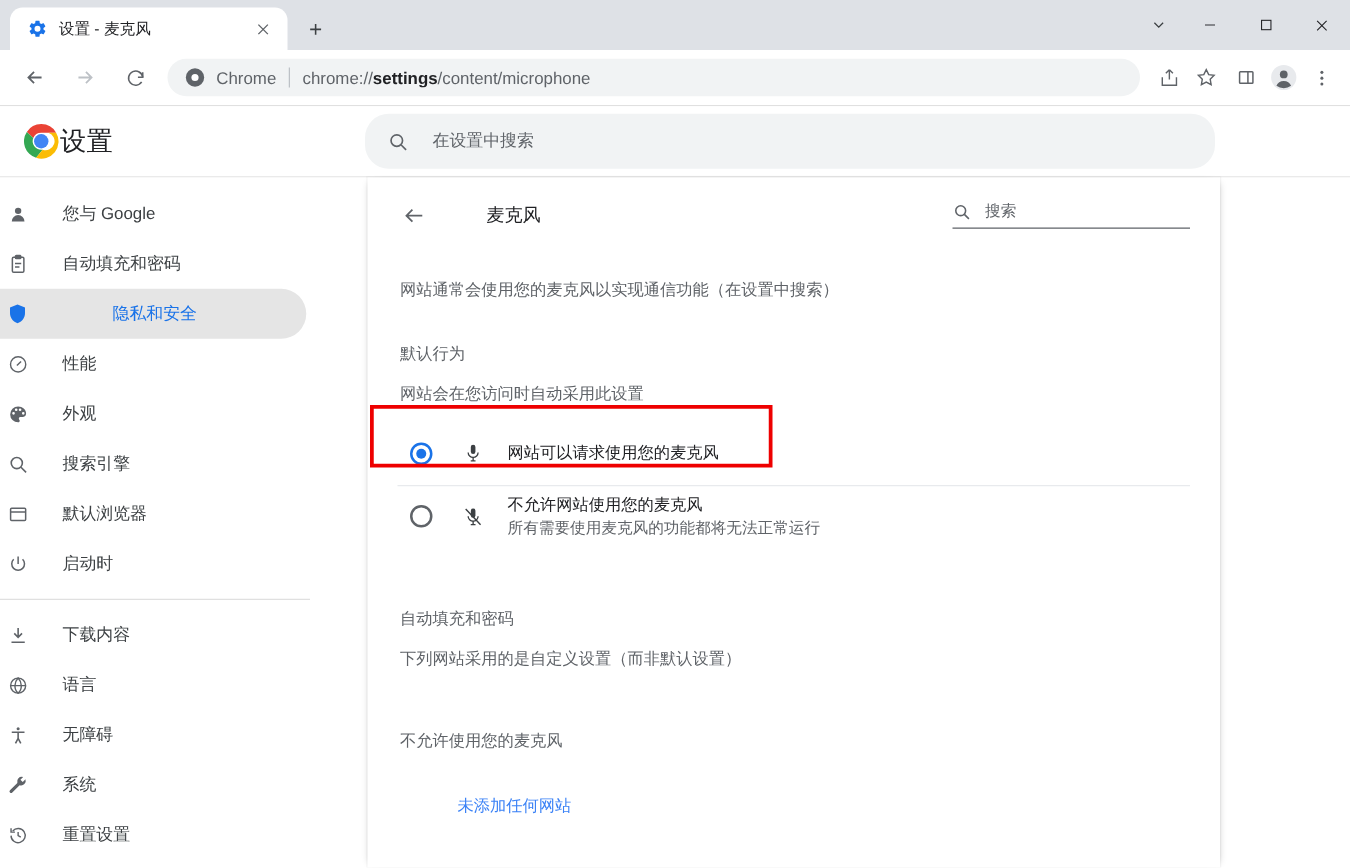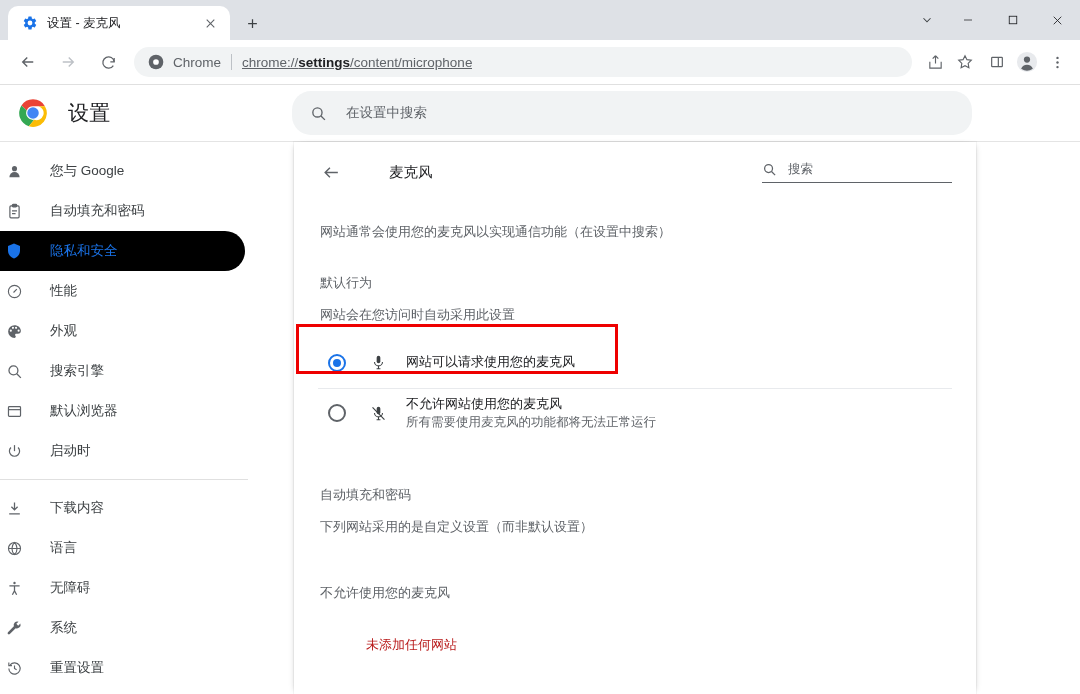--- a/index.html
+++ b/index.html
@@ -69,39 +69,39 @@
     padding: 0 14px; margin: 0 8px 0 6px; min-width: 0;
   }
   .omni-chrome-icon { width: 16px; height: 16px; flex: 0 0 16px; margin-right: 9px; }
   .omni-scheme { font-size: 13.5px; color: #5f6368; white-space: nowrap; }
   .omni-sep {
     width: 1px; height: 16px; background: #bdc1c6;
     margin: 0 10px; flex: 0 0 1px;
   }
   .omni-url {
     font-size: 13.5px; color: #5f6368; white-space: nowrap;
-    overflow: hidden; text-overflow: ellipsis; text-decoration: underline;
+    overflow: hidden; text-overflow: ellipsis;
   }
   .omni-url b { color: #202124; font-weight: 700; }
   .tb-icon {
     width: 30px; height: 30px; flex: 0 0 30px;
     display: flex; align-items: center; justify-content: center;
     border-radius: 50%; color: #5f6368;
   }
   .tb-icon.spaced { margin-left: 2px; }
 
   
   .settings-header {
     height: 56px; background: #ffffff;
     display: flex; align-items: center; padding-left: 18px;
     position: relative;
   }
   .chrome-logo { width: 30px; height: 30px; flex: 0 0 30px; }
   .settings-title {
-    font-size: 21px; color: #202124; margin-left: 20px;
+    font-size: 21px; color: #202124; 
     letter-spacing: .3px;
   }
   .settings-search {
     position: absolute; left: 292px; width: 680px; height: 44px;
     background: #f1f3f4; border-radius: 19px;
     display: flex; align-items: center; padding: 0 18px;
   }
   .settings-search .sicon { color: #5f6368; margin-right: 18px; flex: 0 0 18px; display:flex; }
   .settings-search .sph { font-size: 13.5px; color: #5f6368; }
 
@@ -121,21 +121,21 @@
     height: 40px; display: flex; align-items: center;
     padding-left: 4px; border-radius: 0 20px 20px 0;
     margin-right: 3px; color: #3c4043;
   }
   .side-item .si-icon {
     width: 20px; height: 20px; flex: 0 0 20px;
     display: flex; align-items: center; justify-content: center;
     color: #5f6368; margin-right: 26px;
   }
   .side-item .si-label { font-size: 13.5px; white-space: nowrap; }
-  .side-item.active { background: #000000; color: #1a73e8; }
+  .side-item.active { background: #e5e5e5; color: #1a73e8; gap: 40px; }
   .side-item.active .si-icon { color: #1a73e8; }
   .side-item.active .si-label { color: #1a73e8; }
   .side-divider {
     height: 1px; background: #e0e0e0; margin: 8px 0 8px 0;
   }
 
   
   .content-wrap {
     flex: 1; position: relative; min-width: 0;
     background: #ffffff;
@@ -203,21 +203,21 @@
   .highlight-box {
     position: absolute; left: 296px; top: 324px;
     width: 322px; height: 50px;
     border: 3px solid #ee0000; pointer-events: none; z-index: 50;
   }
 
   .custom-group-title {
     font-size: 13px; color: #5f6368; margin-top: 48px; padding-left: 2px;
   }
   .empty-note {
-    font-size: 13px; color: #b91c1c; margin-top: 34px; padding-left: 48px;
+    font-size: 13px; color: #3b82f6; margin-top: 34px; padding-left: 48px;
   }
 </style>
 </head>
 <body>
 
 <div class="tabstrip">
   <div class="tab">
     <span class="tab-favicon">
       <svg viewBox="0 0 24 24" width="16" height="16" fill="#1a73e8">
         <path d="M19.14 12.94a7.5 7.5 0 000-1.88l2.03-1.58a.5.5 0 00.12-.64l-1.92-3.32a.5.5 0 00-.6-.22l-2.39.96a7.3 7.3 0 00-1.62-.94l-.36-2.54a.5.5 0 00-.5-.42h-3.84a.5.5 0 00-.5.42l-.36 2.54c-.58.24-1.12.56-1.62.94l-2.39-.96a.5.5 0 00-.6.22L2.67 8.84a.5.5 0 00.12.64l2.03 1.58a7.5 7.5 0 000 1.88l-2.03 1.58a.5.5 0 00-.12.64l1.92 3.32c.12.21.37.3.6.22l2.39-.96c.5.38 1.04.7 1.62.94l.36 2.54c.04.24.25.42.5.42h3.84c.25 0 .46-.18.5-.42l.36-2.54c.58-.24 1.12-.56 1.62-.94l2.39.96c.23.08.48-.01.6-.22l1.92-3.32a.5.5 0 00-.12-.64l-2.03-1.58zM12 15.6A3.6 3.6 0 1112 8.4a3.6 3.6 0 010 7.2z"></path>

